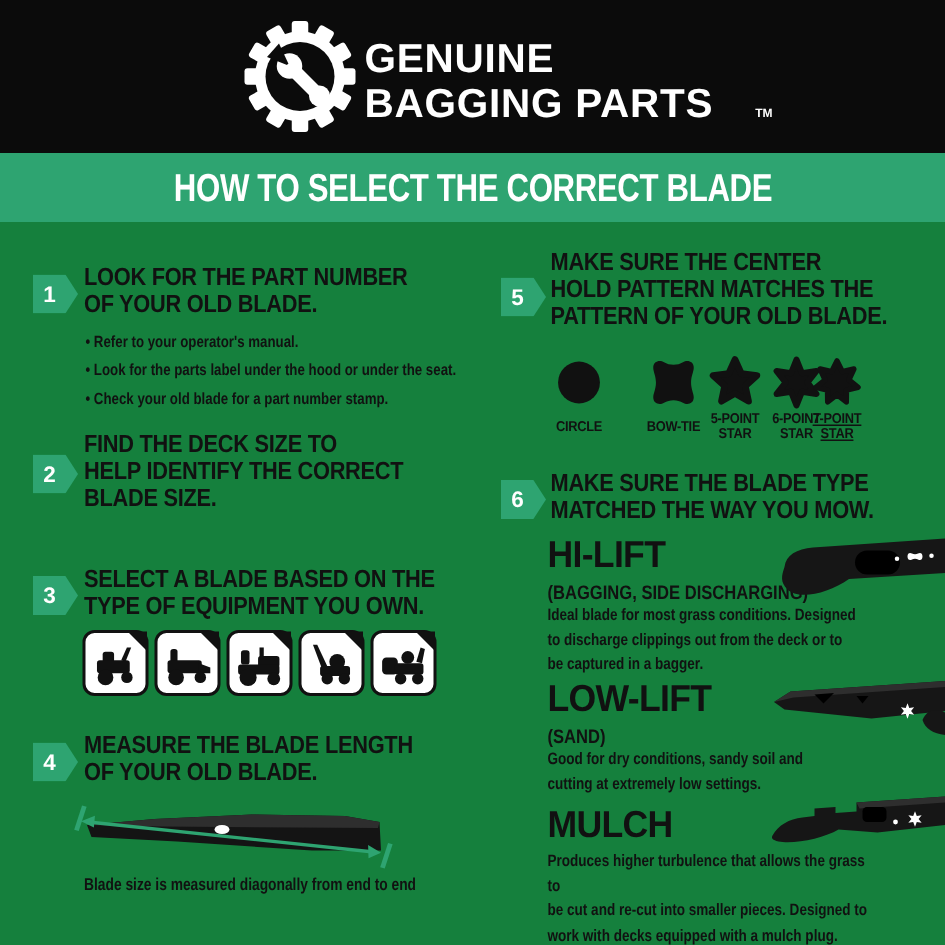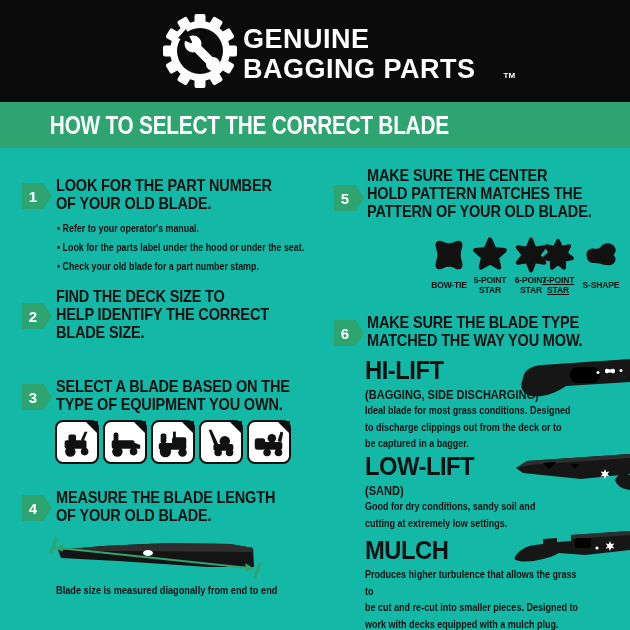--- a/index.html
+++ b/index.html
@@ -1,26 +1,26 @@
 <!DOCTYPE html>
 <html><head>
 <meta charset="utf-8">
 <style>
   html,body{margin:0;padding:0;background:#fff;}
-  .stage{position:relative;width:630px;height:630px;background:#14b8a6;overflow:hidden;
+  .stage{position:relative;width:630px;height:630px;background:#15803d;overflow:hidden;
          font-family:"Liberation Sans",sans-serif;color:#111;}
   
   .hdr{position:absolute;left:0;top:0;width:630px;height:102px;background:#0b0b0b;}
   .logo{position:absolute;left:158px;top:9px;width:84px;height:84px;}
   .brand{position:absolute;left:243px;top:24px;color:#fff;font-weight:bold;
          font-size:27px;line-height:30px;letter-spacing:0.5px;white-space:nowrap;}
   .brand .tm{font-size:8px;vertical-align:baseline;letter-spacing:0;margin-left:28px;}
   
   .banner{position:absolute;left:0;top:102px;width:630px;height:46px;background:#2EA471;
-          display:flex;align-items:center;justify-content:flex-start;}
+          display:flex;align-items:center;justify-content:center;}
   .banner span{color:#fff;font-weight:bold;font-size:26px;letter-spacing:-0.3px;
                transform:scaleX(0.8);white-space:nowrap;}
   
   .badge{position:absolute;width:30px;height:26px;background:#2EA471;color:#fff;
          font-weight:bold;font-size:15px;display:flex;align-items:center;justify-content:center;
          padding-right:8px;box-sizing:border-box;
          clip-path:polygon(0 0,72% 0,100% 50%,72% 100%,0 100%);}
   
   .h{position:absolute;font-weight:bold;font-size:16.5px;line-height:18px;letter-spacing:-0.2px;
      white-space:pre-line;transform:scaleX(0.88);transform-origin:left top;}
@@ -180,20 +180,26 @@
   </svg>
   <div class="caption" style="left:56px;top:584px;">Blade size is measured diagonally from end to end</div>
 
   <div class="badge" style="left:334px;top:185px;">
     <span>5</span>
     </div>
   <div class="h" style="left:367px;top:166px;">MAKE SURE THE CENTER
 HOLD PATTERN MATCHES THE
 PATTERN OF YOUR OLD BLADE.</div>
 
+  <div class="pat" style="left:364px;">
+    <svg width="36" height="36" viewBox="0 0 40 40">
+        <circle cx="20" cy="20" r="15.5" fill="#111"></circle>
+      </svg>
+    <div class="plabel">CIRCLE</div>
+  </div>
   <div class="pat" style="left:407px;margin-left:20px;">
     <svg width="36" height="36" viewBox="0 0 40 40">
       <path d="M5 9 C5 4 10 3 13 5 C17 7.5 23 7.5 27 5 C30 3 35 4 35 9 C35 12 33 15 33 20 C33 25 35 28 35 31 C35 36 30 37 27 35 C23 32.5 17 32.5 13 35 C10 37 5 36 5 31 C5 28 7 25 7 20 C7 15 5 12 5 9 Z" fill="#111"></path>
       </svg>
     <div class="plabel">BOW-TIE</div>
   </div>
   <div class="pat" style="left:468px;">
     <svg width="36" height="36" viewBox="0 0 40 40">
       <path d="M20 3 L24.7 13.5 L36.2 14.8 L27.6 22.5 L30 33.8 L20 28 L10 33.8 L12.4 22.5 L3.8 14.8 L15.3 13.5 Z" fill="#111" stroke="#111" stroke-width="5" stroke-linejoin="round"></path>
       </svg>
@@ -206,26 +212,20 @@
       </svg>
     <div class="plabel">6-POINT
 STAR</div>
   </div>
   <div class="pat" style="left:536px;text-decoration:underline;">
     <svg width="36" height="36" viewBox="0 0 40 40">
       <path d="M20 4 L23.9 11.9 L32.5 10 L28.8 18 L35.6 23.6 L27 25.6 L26.9 34.4 L20 29 L13.1 34.4 L13 25.6 L4.4 23.6 L11.2 18 L7.5 10 L16.1 11.9 Z" fill="#111" stroke="#111" stroke-width="4" stroke-linejoin="round"></path>
       </svg>
     <div class="plabel">7-POINT
 STAR</div>
-  </div>
-  <div class="pat" style="left:579px;">
-    <svg width="36" height="36" viewBox="0 0 40 40">
-      <path d="M4 21 C3 15 8 12 13 13 C16 13.6 18.5 12.5 20 10.5 C22.5 7.2 28 5.8 32 8 C36.5 10.5 37.5 15.5 35 18.5 C34 19.7 34 20.3 35 21.5 C37.5 24.5 36 29.5 31 31 C26.5 32.3 22 30.5 18 29.5 C14.5 28.6 11 29.5 8 28 C4.8 26.4 4.6 24 4 21 Z" fill="#111"></path>
-      </svg>
-    <div class="plabel">S-SHAPE</div>
   </div>
 
   <div class="badge" style="left:334px;top:320px;">
     <span>6</span>
     </div>
   <div class="h" style="left:367px;top:313px;">MAKE SURE THE BLADE TYPE
 MATCHED THE WAY YOU MOW.</div>
 
   <div class="btitle" style="left:365px;top:356px;">HI-LIFT</div>
   <div class="bsub" style="left:365px;top:387px;">(BAGGING, SIDE DISCHARGING)</div>

